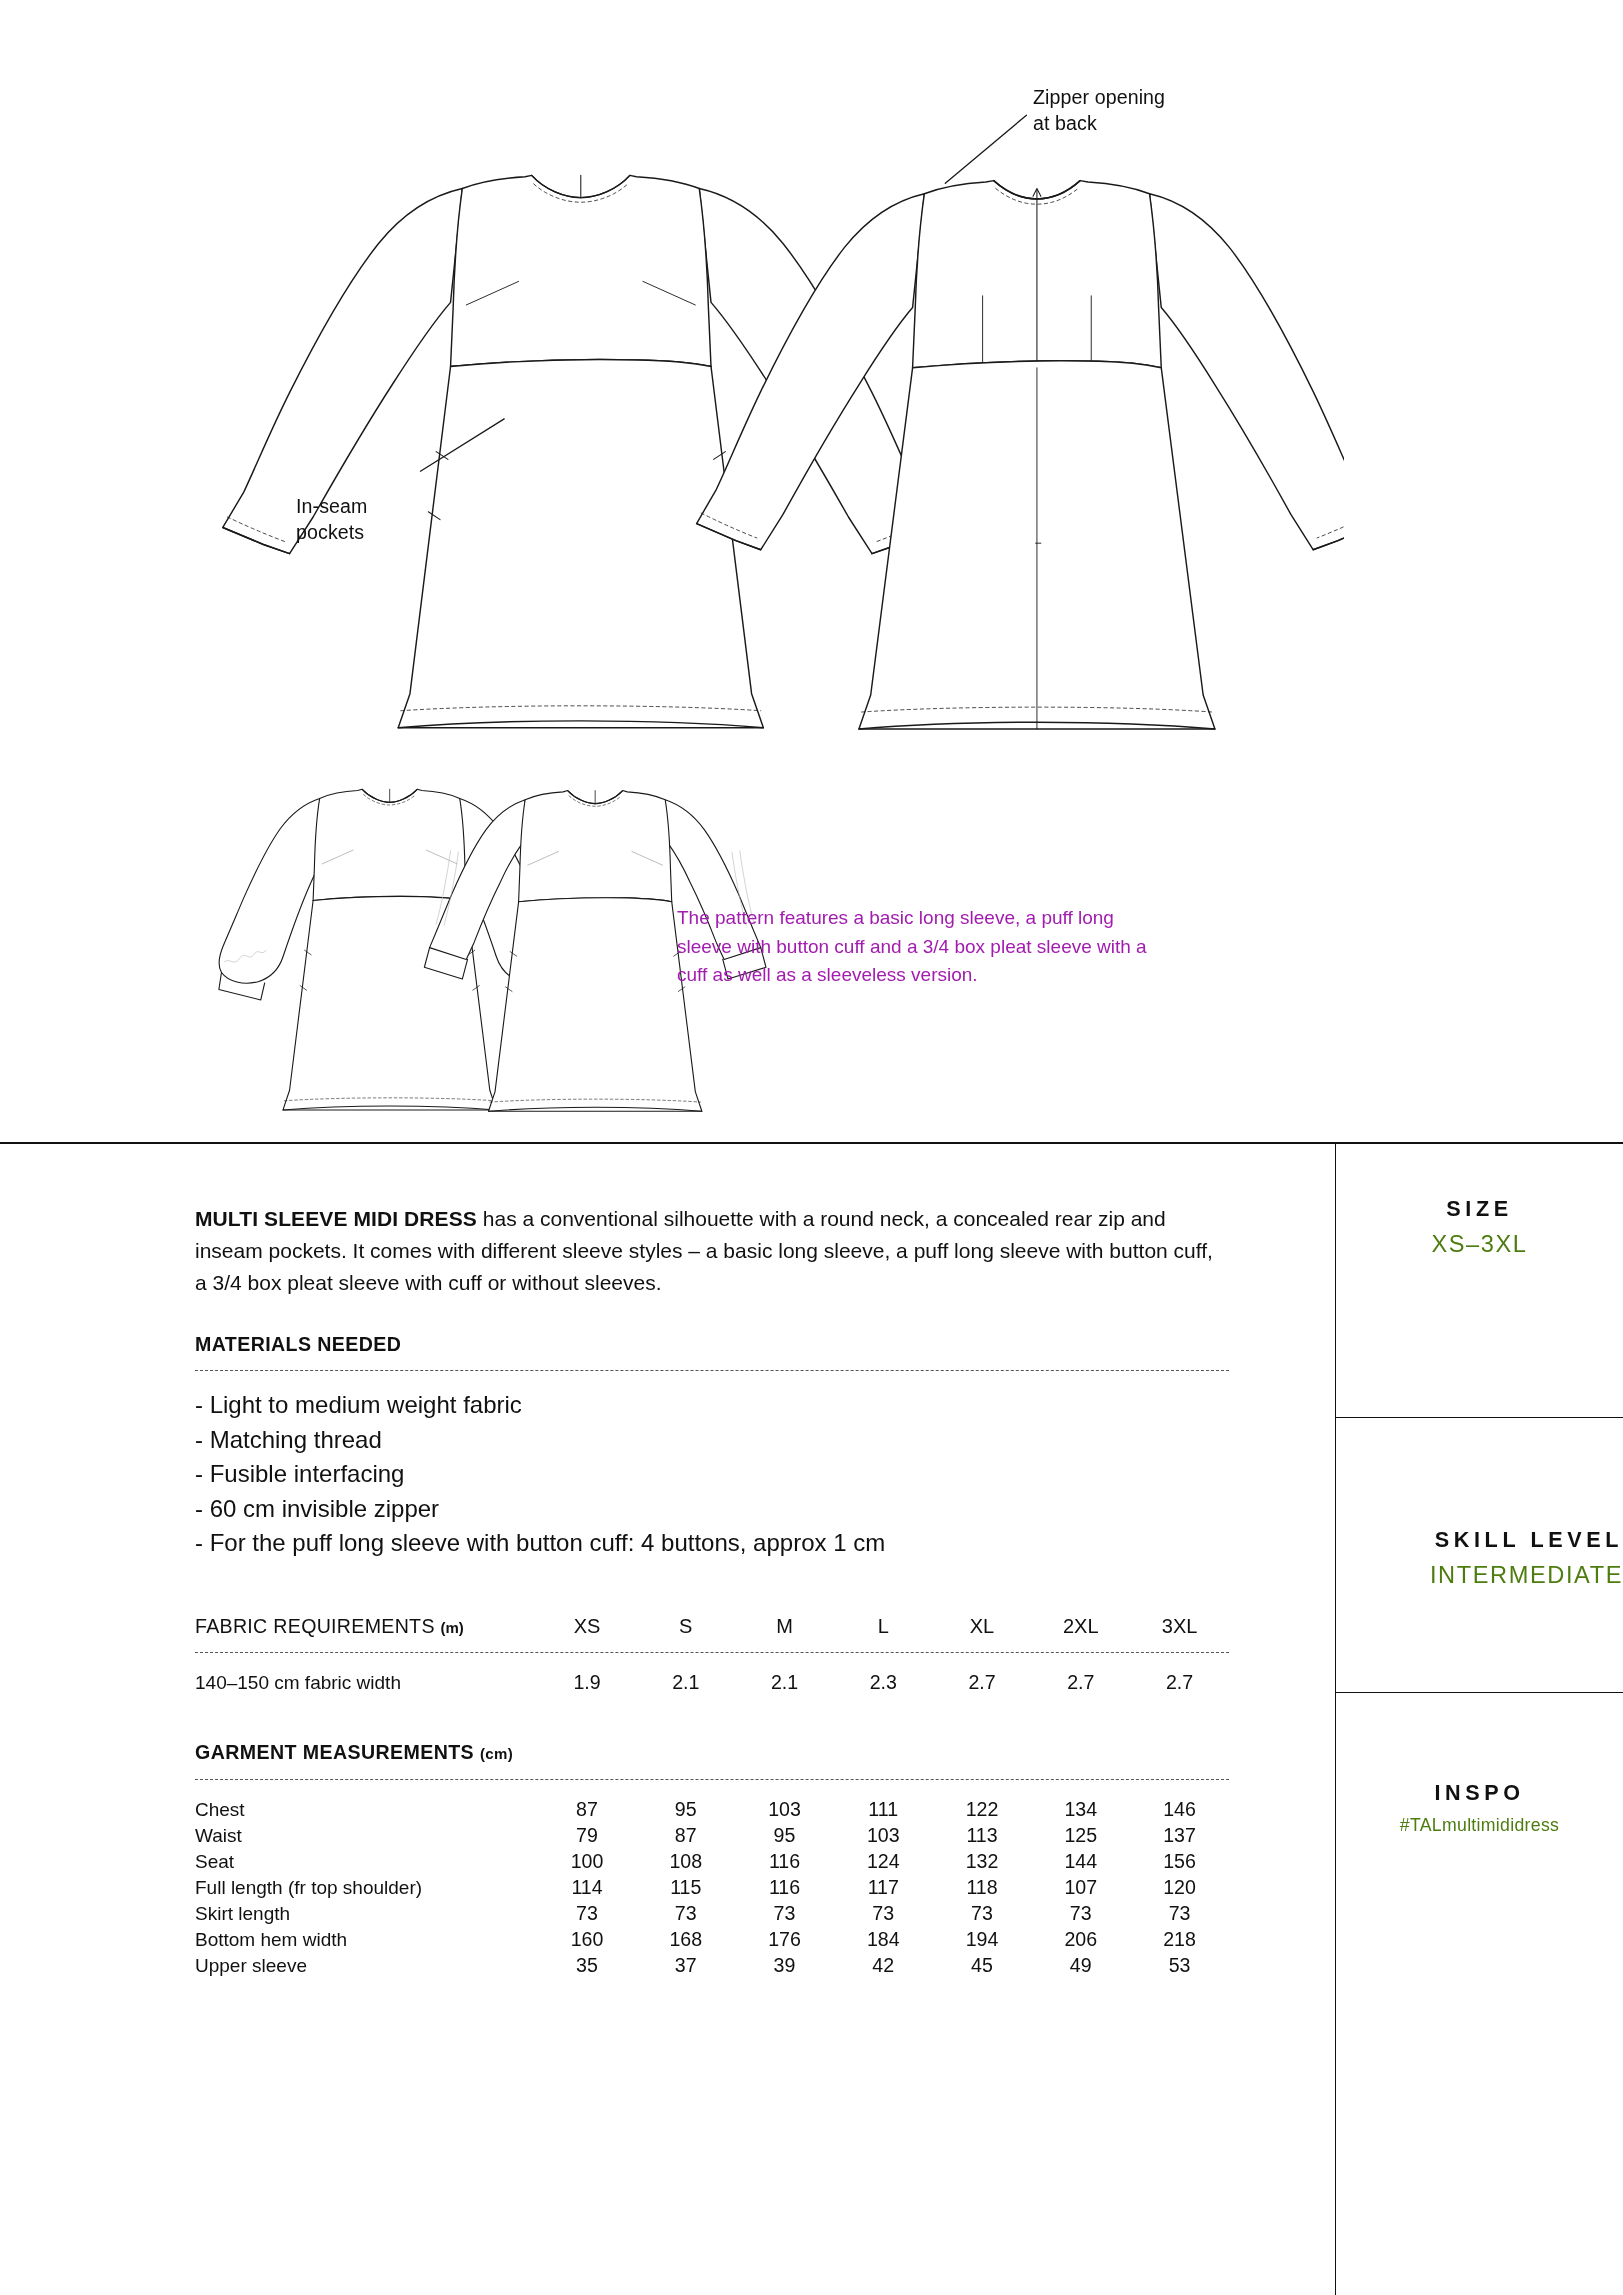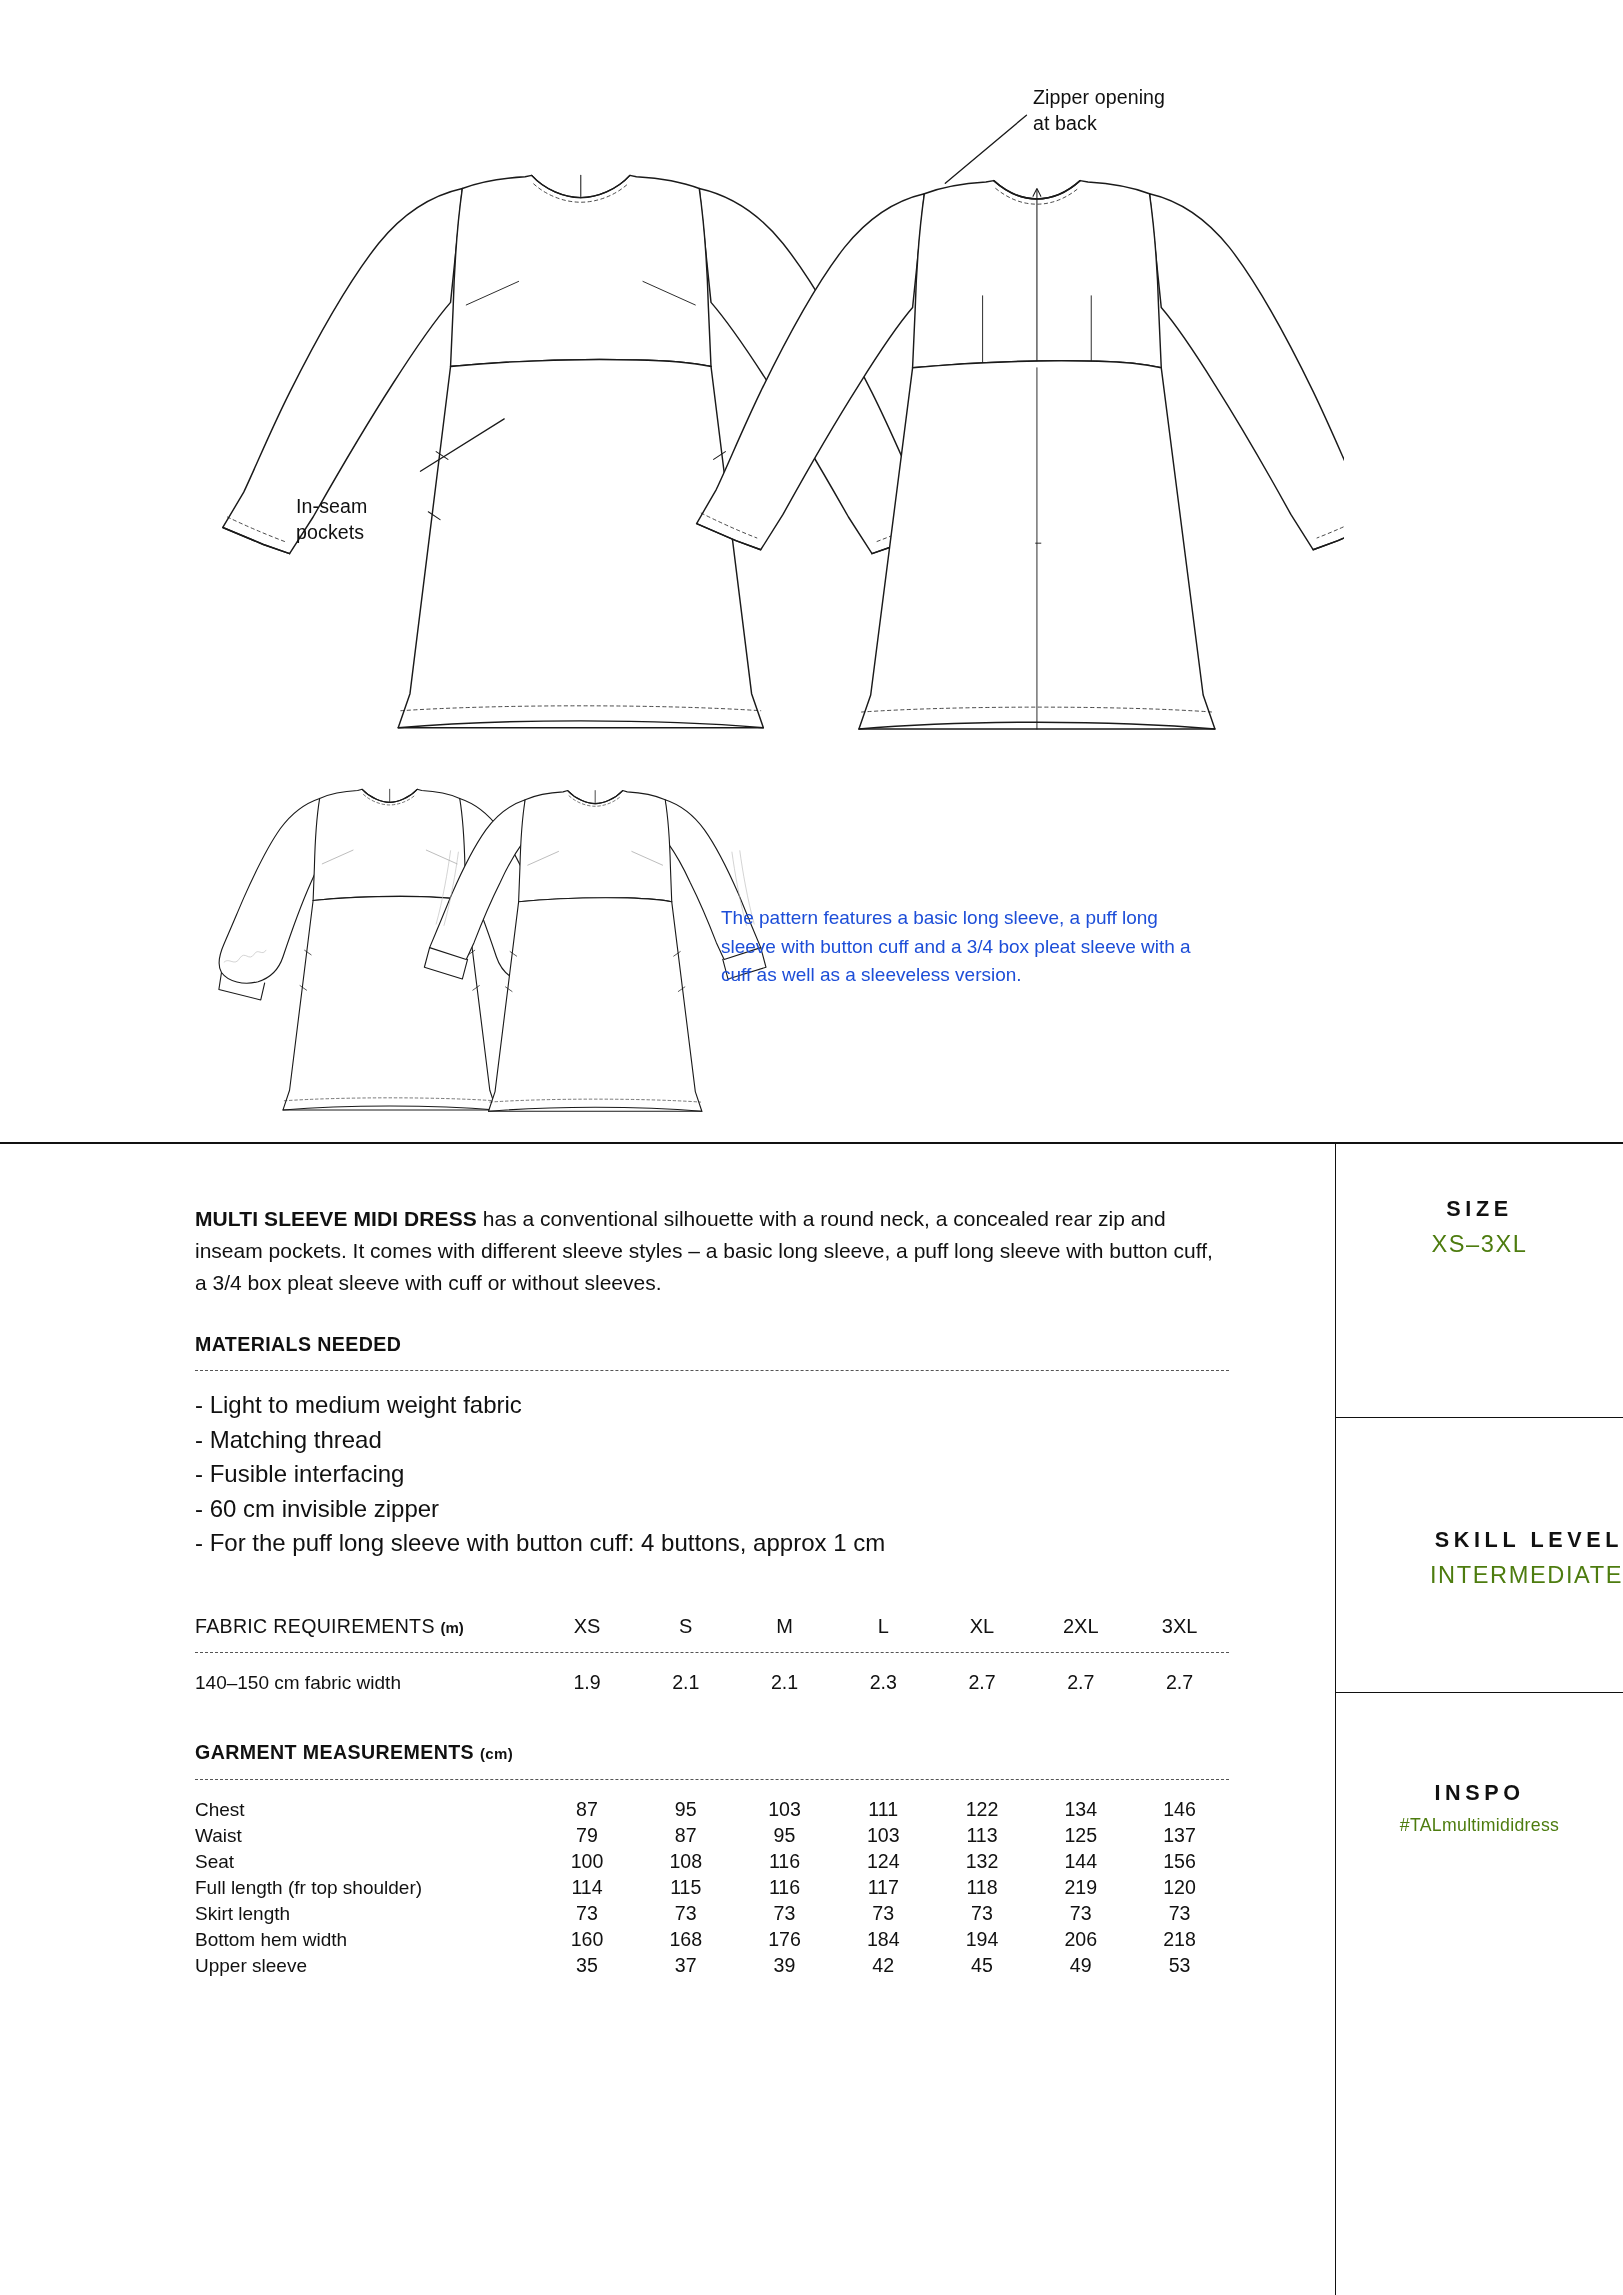--- a/index.html
+++ b/index.html
@@ -13,21 +13,21 @@
   
   .illus-area{position:absolute;left:8px;top:0;width:1336px;height:1142px;}
   .tech-svg{position:absolute;left:0;top:0;width:1336px;height:1142px;}
 
   .callout{position:absolute;font-size:19.6px;line-height:1.32;color:#111;
            font-family:"Liberation Sans",sans-serif;font-weight:300;letter-spacing:0.1px;}
   .callout-zipper{left:1025px;top:85px;width:196px;}
   .callout-pocket{left:288px;top:494px;width:170px;}
 
   .sleeve-note{position:absolute;left:669px;top:904px;width:497px;
-    font-size:19px;line-height:1.5;font-weight:300;color:#1d4ed8;margin-left:44px;}
+    font-size:19px;line-height:1.5;font-weight:300;color:#a21caf;}
 
   
   .title-wrap{position:absolute;left:1336px;top:0;width:288px;height:1142px;}
 
   
   .hrule{position:absolute;left:0;top:1142px;width:1623px;height:0;border-top:2px solid #111;}
   .vrule{position:absolute;left:1335px;top:1142px;width:0;height:1154px;border-left:1.3px solid #111;}
 
   
   .content{position:absolute;left:195px;top:1203px;width:1034px;}
@@ -381,21 +381,21 @@
           <td class="num">144</td>
           <td class="num">156</td>
         </tr>
         <tr>
           <td class="rowlabel">Full length (fr top shoulder)</td>
           <td class="num">114</td>
           <td class="num">115</td>
           <td class="num">116</td>
           <td class="num">117</td>
           <td class="num">118</td>
-          <td class="num">219</td>
+          <td class="num">107</td>
           <td class="num">120</td>
         </tr>
         <tr>
           <td class="rowlabel">Skirt length</td>
           <td class="num">73</td>
           <td class="num">73</td>
           <td class="num">73</td>
           <td class="num">73</td>
           <td class="num">73</td>
           <td class="num">73</td>

